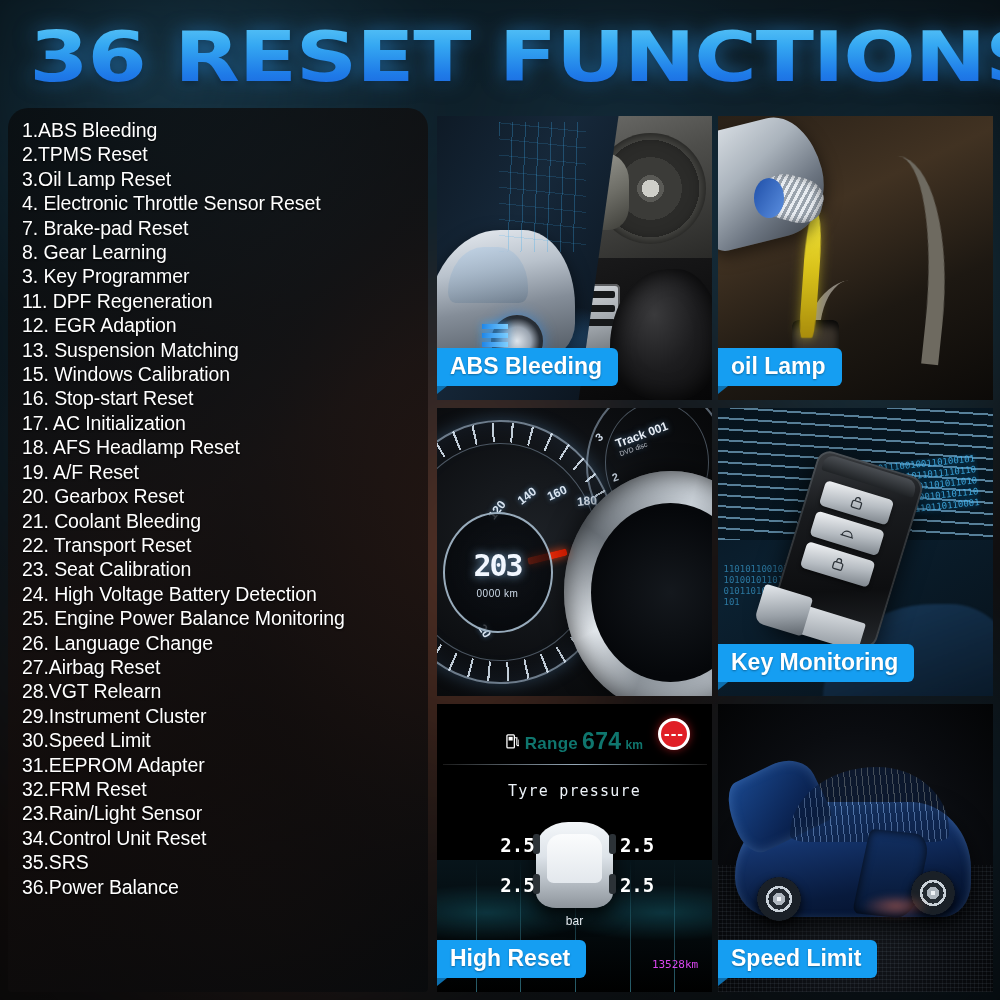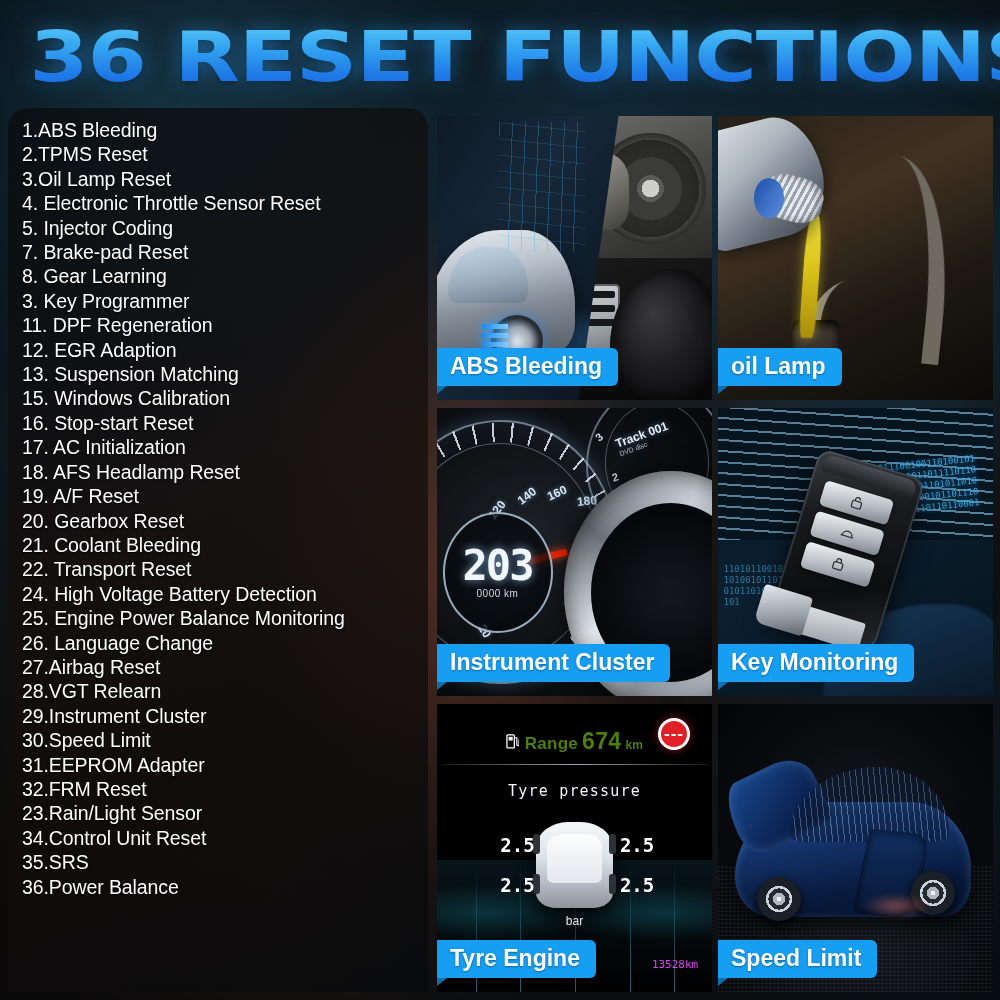--- a/index.html
+++ b/index.html
@@ -239,21 +239,21 @@
   }
   .dial-center {
     position:absolute; left:2%; top:36%; width:40%; height:42%;
     border-radius:50%;
     border:2px solid rgba(200,225,245,.75);
     background:radial-gradient(circle, rgba(10,14,20,.55), rgba(4,6,9,.85));
     display:flex; flex-direction:column; align-items:center; justify-content:center;
   }
   .dial-speed {
     font-family:"DejaVu Sans Mono", monospace;
-    font-size:42px; font-weight:bold; color:#f2f7ff;
+    font-size:30px; font-weight:bold; color:#f2f7ff;
     letter-spacing:-2px; line-height:40px;
     text-shadow:0 0 10px rgba(150,205,255,.75);
   }
   .dial-odo { font-size:10px; color:#cfdcea; margin-top:2px; letter-spacing:.5px; }
   .needle {
     position:absolute; left:33%; top:52%; width:40px; height:7px;
     background:linear-gradient(90deg,#ff3b12,#c41a00);
     transform:rotate(-14deg); transform-origin:left center;
     box-shadow:0 0 8px rgba(255,70,20,.8);
     border-radius:2px;
@@ -340,21 +340,21 @@
       radial-gradient(ellipse 160px 40px at 82% 40%, rgba(40,190,220,.22), transparent 70%),
       linear-gradient(180deg, rgba(12,34,44,.6), rgba(0,0,0,0));
   }
   .tpms-road i {
     position:absolute; bottom:0; width:1px; height:100%;
     background:linear-gradient(180deg, rgba(80,200,230,0), rgba(90,210,240,.45));
   }
   .tpms-top {
     position:absolute; left:0; top:6%; width:100%; height:14%;
     display:flex; align-items:center; justify-content:center;
-    color:#4d7c0f;
+    color:#0f766e;
   }
   .tpms-range { font-size:17px; font-weight:bold; letter-spacing:.3px; display:flex; align-items:baseline; gap:4px; }
   .tpms-range .big { font-size:23px; }
   .tpms-range .unit { font-size:12px; }
   .fuel-icon { width:13px; height:16px; margin-right:2px; align-self:center; }
   .tpms-warn {
     position:absolute; right:8%; top:5%; width:32px; height:32px; border-radius:50%;
     background:#e01f26; border:3px solid #fff;
     display:flex; align-items:center; justify-content:center;
     color:#fff; font-weight:bold; font-size:17px; letter-spacing:1px; line-height:10px;
@@ -435,35 +435,35 @@
 <div class="title-wrap">
   <div class="title">36 RESET FUNCTIONS</div>
 </div>
 
 <div class="list-panel">
   <ol>
     <li>1.ABS Bleeding</li>
     <li>2.TPMS Reset</li>
     <li>3.Oil Lamp Reset</li>
     <li>4. Electronic Throttle Sensor Reset</li>
-    <li>5. Injector Coding</li>
     <li>7. Brake-pad Reset</li>
     <li>8. Gear Learning</li>
     <li>3. Key Programmer</li>
     <li>11. DPF Regeneration</li>
     <li>12. EGR Adaption</li>
     <li>13. Suspension Matching</li>
     <li>15. Windows Calibration</li>
     <li>16. Stop-start Reset</li>
     <li>17. AC Initialization</li>
     <li>18. AFS Headlamp Reset</li>
     <li>19. A/F Reset</li>
     <li>20. Gearbox Reset</li>
     <li>21. Coolant Bleeding</li>
     <li>22. Transport Reset</li>
+    <li>23. Seat Calibration</li>
     <li>24. High Voltage Battery Detection</li>
     <li>25. Engine Power Balance Monitoring</li>
     <li>26. Language Change</li>
     <li>27.Airbag Reset</li>
     <li>28.VGT Relearn</li>
     <li>29.Instrument Cluster</li>
     <li>30.Speed Limit</li>
     <li>31.EEPROM Adapter</li>
     <li>32.FRM Reset</li>
     <li>23.Rain/Light Sensor</li>
@@ -528,21 +528,20 @@
     <div class="track-box">
       <div>Track 001</div>
       <div class="track-sub">DVD disc</div>
     </div>
     <div class="wheel-rim"></div>
     <div class="needle"></div>
     <div class="dial-center">
       <div class="dial-speed">203</div>
       <div class="dial-odo">0000 km</div>
     </div>
-    <div class="badge">Instrument Cluster</div>
   </div>
 
   <div class="panel">
     <div class="keyp"></div>
     <div class="keyp-blinds"></div>
     <div class="keyp-car"></div>
     <div class="keyp-bin">0110100101110010011010010110111001100111011011110110110001100100010011010110100101110010011010010110111001100111011011110110110001100100</div>
     <div class="keyp-bin2">110101100101101001011010010110100101101001011010010110100101101</div>
     <div class="fob">
       <div class="fob-top"></div>
@@ -597,21 +596,21 @@
     <div class="tpms-tire" style="left:35%;top:45%"></div>
     <div class="tpms-tire" style="right:35%;top:45%"></div>
     <div class="tpms-tire" style="left:35%;top:59%"></div>
     <div class="tpms-tire" style="right:35%;top:59%"></div>
     <div class="tp-val" style="left:23%;top:45%">2.5</div>
     <div class="tp-val" style="right:21%;top:45%">2.5</div>
     <div class="tp-val" style="left:23%;top:59%">2.5</div>
     <div class="tp-val" style="right:21%;top:59%">2.5</div>
     <div class="tpms-bar">bar</div>
     <div class="tpms-odo"><span>13528</span><span>km</span></div>
-    <div class="badge">Tyre Engine</div>
+    <div class="badge">High Reset</div>
   </div>
 
   <div class="panel">
     <div class="spd"></div>
     <div class="spd-floor"></div>
     <div class="spd-body"></div>
     <div class="spd-hood"></div>
     <div class="spd-roof"></div>
     <div class="spd-door"></div>
     <div class="spd-wheel spd-w1"></div>

